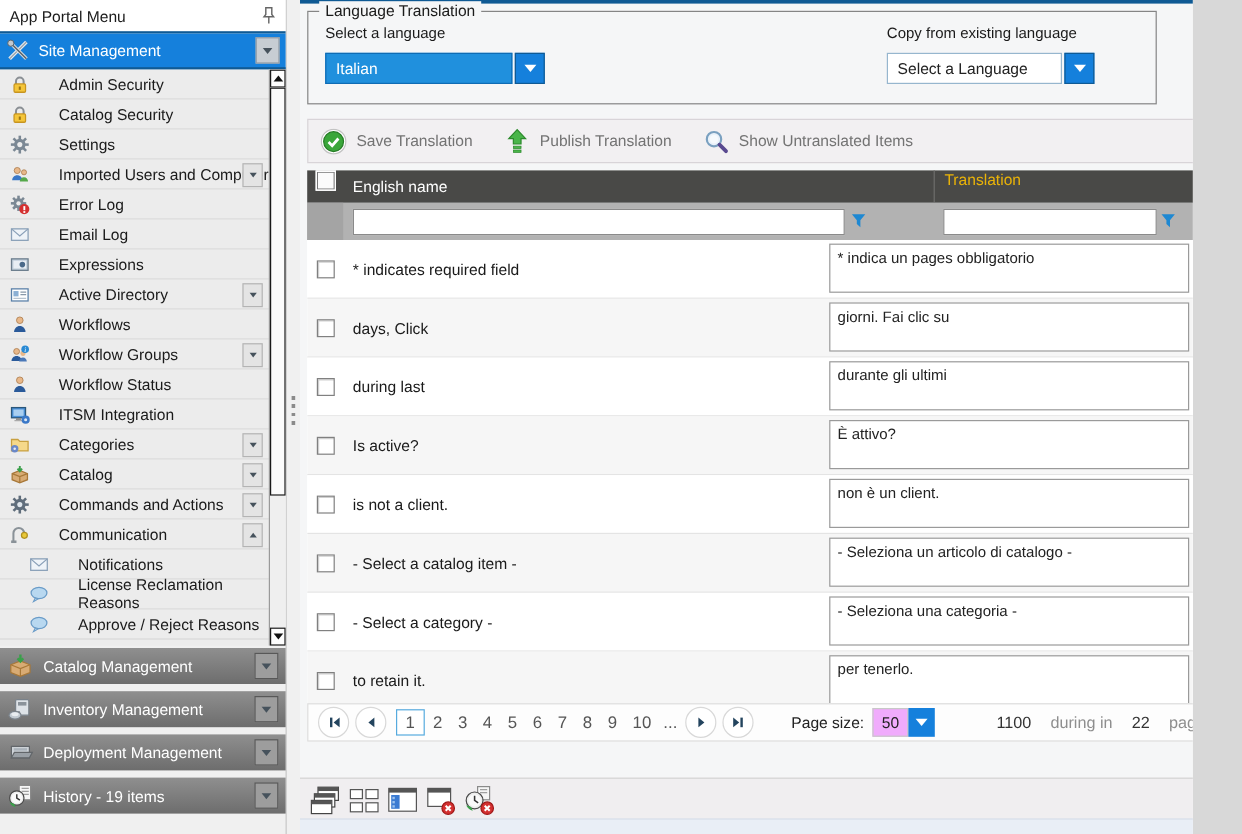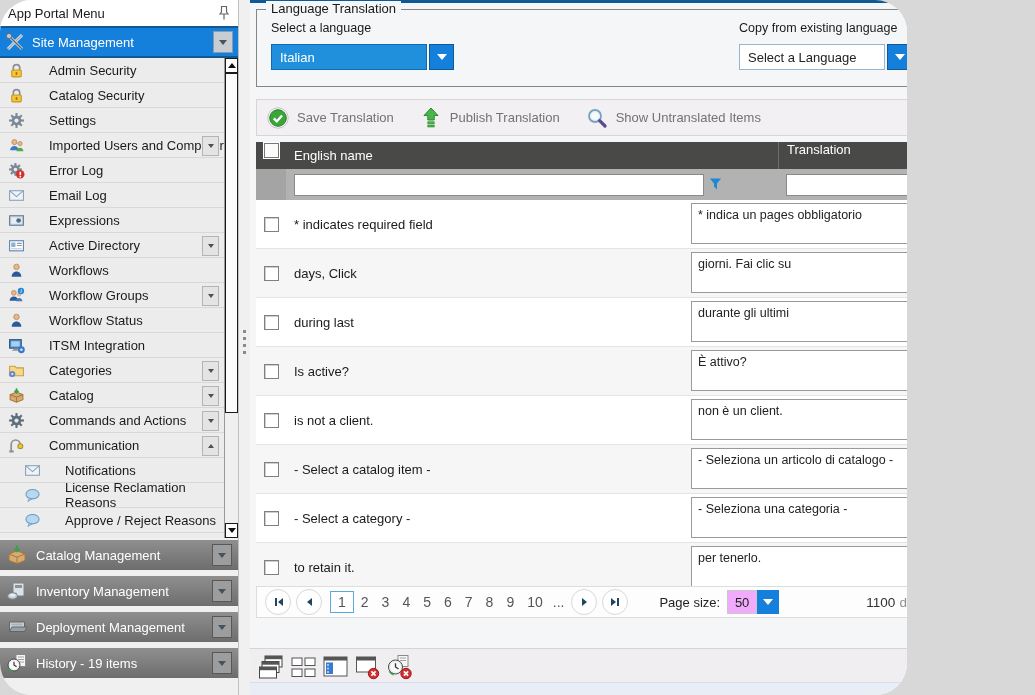--- a/index.html
+++ b/index.html
@@ -1,17 +1,17 @@
 <!DOCTYPE html>
 <html><head>
 <meta charset="utf-8">
 <style>
   html,body{margin:0;padding:0;background:#d8d8d8;}
-  .app{position:relative;width:907px;height:695px;background:#f5f6f7;overflow:hidden;
-       font-family:"Liberation Sans",sans-serif;font-size:13px;color:#1a1a1a;border-radius:32px;}
+  .app{position:relative;width:994px;height:695px;background:#f5f6f7;overflow:hidden;
+       font-family:"Liberation Sans",sans-serif;font-size:13px;color:#1a1a1a;}
   .sp{flex:1}
   svg{width:100%;height:100%;display:block}
   
   .tri{width:0;height:0;display:block}
   .tri.down{border-left:4px solid transparent;border-right:4px solid transparent;border-top:5px solid #46525c}
   .tri.up{border-left:4px solid transparent;border-right:4px solid transparent;border-bottom:5px solid #46525c}
   .tri.wdown{border-left:5px solid transparent;border-right:5px solid transparent;border-top:6px solid #fff}
   .tri.bup{border-left:4px solid transparent;border-right:4px solid transparent;border-bottom:5px solid #101010}
   .tri.bdown{border-left:4px solid transparent;border-right:4px solid transparent;border-top:5px solid #101010}
   .tri.pleft{border-top:4px solid transparent;border-bottom:4px solid transparent;border-right:5px solid #23445e}
@@ -60,21 +60,21 @@
   
   #toolbar{position:absolute;left:6px;top:99px;width:764px;height:37px;background:#f2f0f2;border:1px solid #d8d4d8;box-sizing:border-box;display:flex;align-items:center;padding-left:10px}
   .tb-item{display:flex;align-items:center;gap:8px;color:#737373;font-size:13px;margin-right:26px;cursor:default}
   .tb-icn{width:22px;height:22px;display:inline-flex}
   
   #grid{position:absolute;left:6px;top:142px;width:770px}
   .g-header{height:27px;background:#494947;display:flex;}
   .g-check{width:30px;display:flex;justify-content:center;flex:none}
   .hdr-checkbox{width:15px;height:15px;border:1px solid #fff;background:#fbfbfb;box-shadow:inset 0 0 0 1px #777;box-sizing:content-box}
   .g-col-en{width:493px;height:100%;box-sizing:border-box;border-right:1px solid #6e6e6c;color:#fff;font-size:13px;display:flex;align-items:center;padding-left:8px}
-  .g-col-tr{flex:1;color:#ffffff;font-size:13px;padding-left:8px}
+  .g-col-tr{flex:1;color:#eab308;font-size:13px;padding-left:8px}
   .g-filter{height:31px;background:#b2b2b2;position:relative}
   .f-check{position:absolute;left:0;top:0;width:30px;height:100%;background:#a4a4a4}
   .f-in{position:absolute;top:5px;height:20px;border:1px solid #8a8a8a;background:#fff;font-family:"Liberation Sans",sans-serif;font-size:12px;padding:0 4px}
   .f-in.f1{left:38px;width:400px}
   .f-in.f2{left:530px;width:168px}
   .fi{position:absolute;top:8px;width:13px;height:14px}
   .fi.f1i{left:453px}
   .fi.f2i{left:711px}
   .g-body{height:386px;position:relative;overflow:hidden;background:#fff}
   .g-row{height:49px;box-sizing:border-box;border-bottom:1px solid #e4e4e4;display:flex;align-items:center;background:#fff}
@@ -92,21 +92,21 @@
   .pg-circle{width:24px;height:24px;border-radius:50%;border:1px solid #d8d8d8;background:#fff;display:flex;align-items:center;justify-content:center;margin-right:5px;flex:none}
   .pbar{width:2px;height:8px;background:#23445e;margin:0 1px}
   #page-nums{display:flex;align-items:center;margin:0 3px}
   .pg-num{font-size:14px;color:#555;padding:2px 6px;margin-right:1px}
   .pg-num.current{border:1px solid #56aade;background:#fff;padding:2px 7px}
   .pg-num.ellipsis{padding:2px 3px}
   .page-size{display:flex;align-items:center;gap:7px;margin-left:26px;font-size:13px;color:#222}
   .ps-box{display:flex;height:24px}
   .ps-val{width:30px;background:#f0abfc;border:1px solid #c8c8c8;display:flex;align-items:center;justify-content:center;font-size:13px;box-sizing:border-box}
   .ps-btn{width:22px;background:#1580dc;display:flex;align-items:center;justify-content:center}
-  .pg-info{margin-left:auto;display:flex;gap:4px;font-size:13.5px;color:#8e8e8e;padding-right:6px}
+  .pg-info{margin-left:auto;display:flex;gap:16px;font-size:13.5px;color:#8e8e8e;padding-right:6px}
   .pg-info .num{color:#333}
   
   #bottom-bar{position:absolute;left:0;right:0;top:648px;height:35px;background:#f0eef0;border-top:1px solid #d4d4d4;display:flex;align-items:center;padding-left:8px}
   #b-icons{display:flex;align-items:center;gap:5px}
   .b-icon{width:27px;height:27px;display:inline-flex}
   #bottom-strip{position:absolute;left:0;right:0;bottom:0;height:12px;background:#e9eef6;border-top:1px solid #d8dee8}
 </style>
 </head>
 <body>
 

